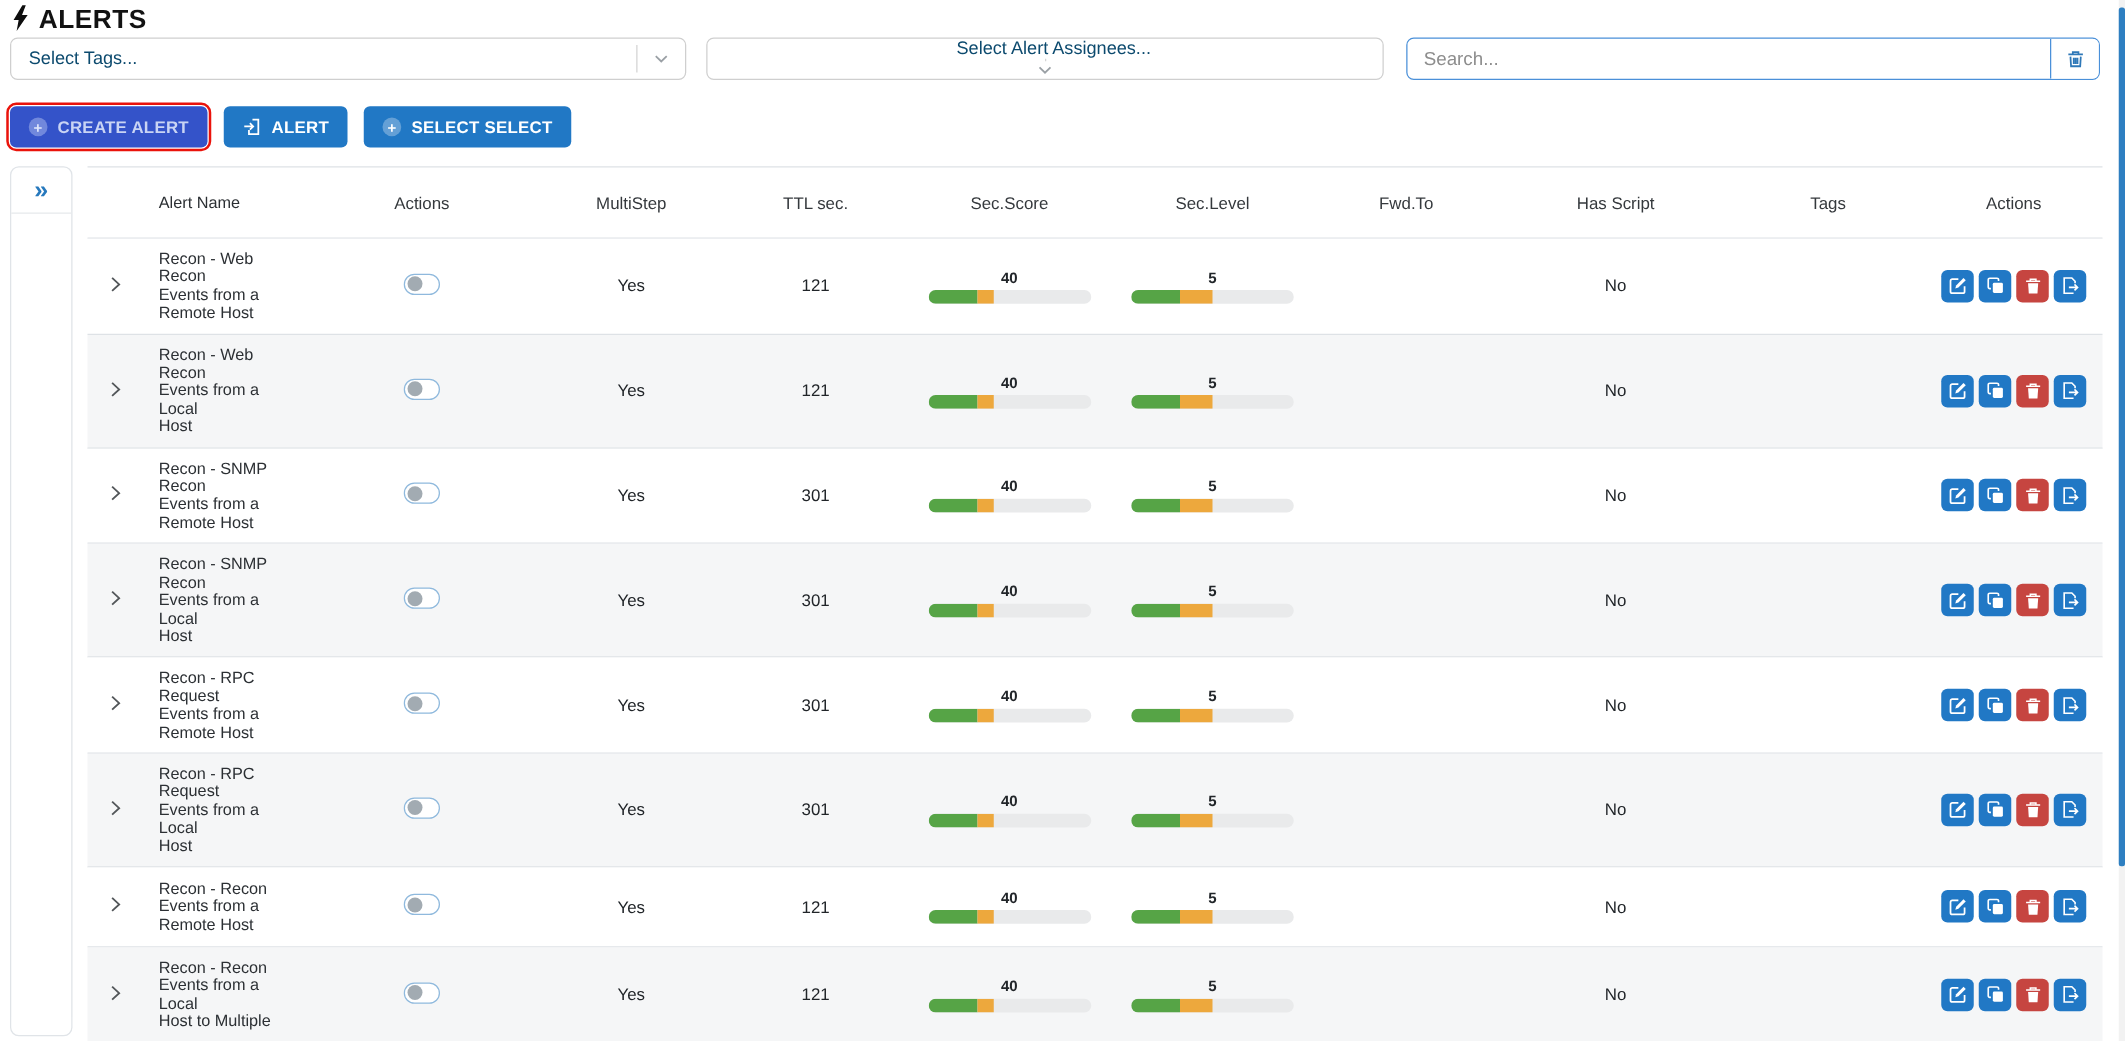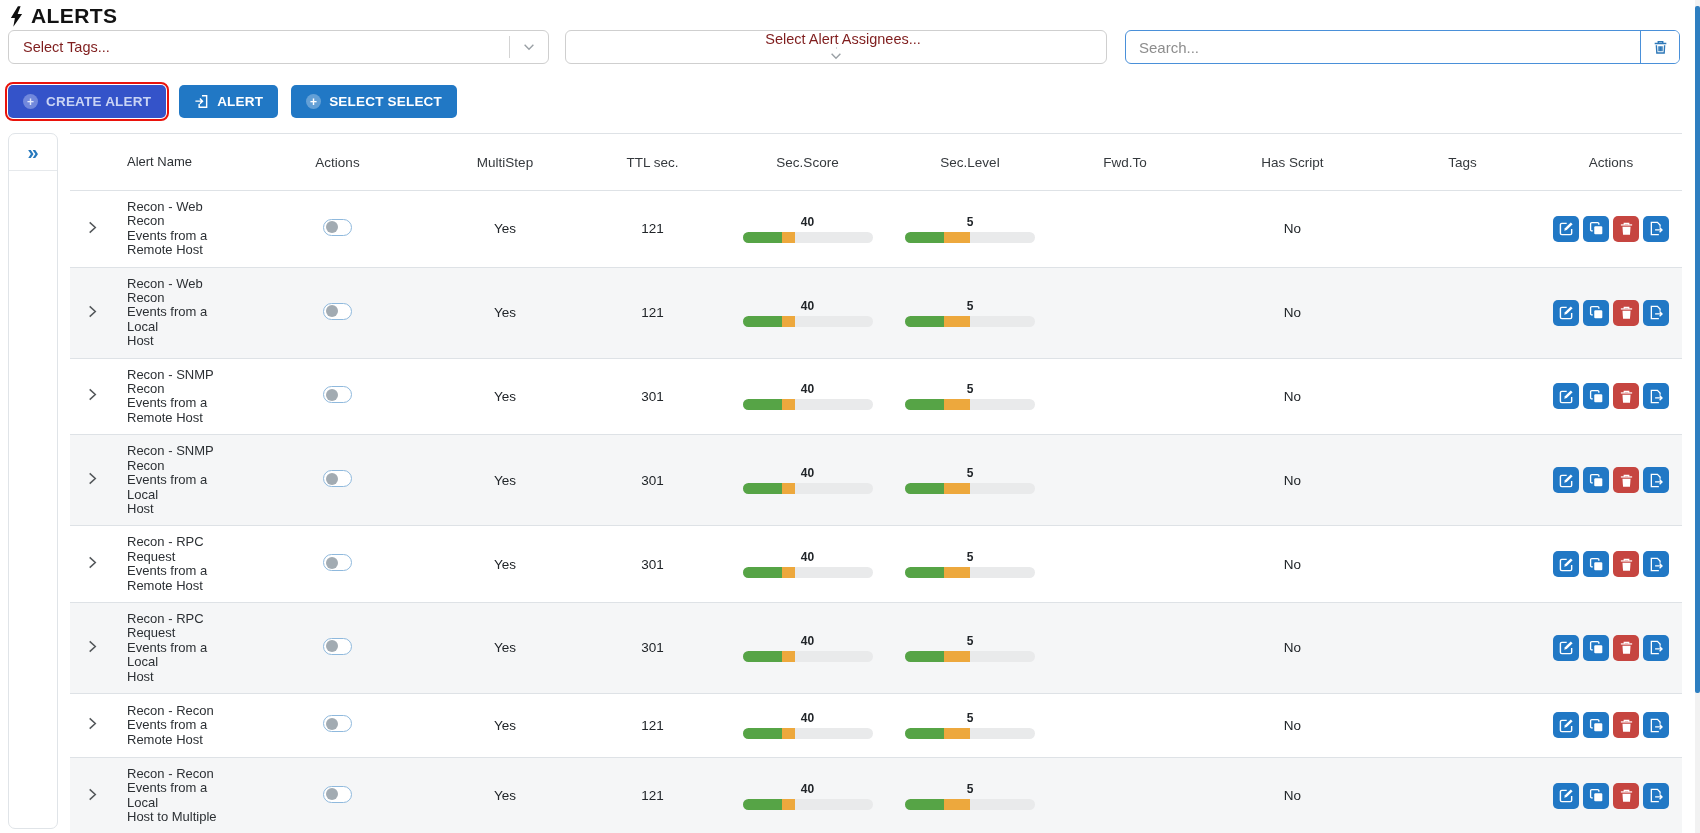--- a/index.html
+++ b/index.html
@@ -3,29 +3,29 @@
 <meta charset="utf-8">
 <style>
   * { box-sizing: border-box; }
   html,body { margin:0; padding:0; }
   body {
     width:1700px; height:833px; overflow:hidden; position:relative;
     background:#fff; font-family:"Liberation Sans", sans-serif; color:#212529;
   }
 
   
-  .page-header { position:absolute; top:4px; left:9px; display:flex; align-items:center; gap:7px; }
+  .page-header { position:absolute; top:4px; left:9px; display:flex; align-items:flex-start; gap:7px; }
   .page-title { margin:0; font-size:21px; font-weight:600; color:#121212; letter-spacing:.4px; }
 
   .filters { position:absolute; top:30px; left:8px; width:1674px; height:34px; }
   .select-box {
     position:absolute; top:0; height:34px; background:#fff;
     border:1px solid #cfcfcf; border-radius:6px; display:flex; align-items:center;
   }
-  .select-box .ph { flex:1; padding-left:14px; font-size:14.5px; color:#7f1d1d; }
+  .select-box .ph { flex:1; padding-left:14px; font-size:14.5px; color:#0c4a6e; }
   .select-box .sep { width:1px; height:22px; background:#d4d4d4; }
   .select-box .chevdown { width:38px; display:flex; align-items:center; justify-content:center; }
 
   .search-box {
     position:absolute; top:0; height:34px; background:#fff; display:flex; align-items:stretch;
     border:1px solid var(--search-border,#4a90d9); border-radius:6px; overflow:hidden;
   }
   .search-box input { flex:1; border:none; outline:none; background:transparent; font-family:inherit;
     font-size:15px; padding:0 0 0 13px; color:#333; }
   .search-box input::placeholder { color:#8d8d8d; }

